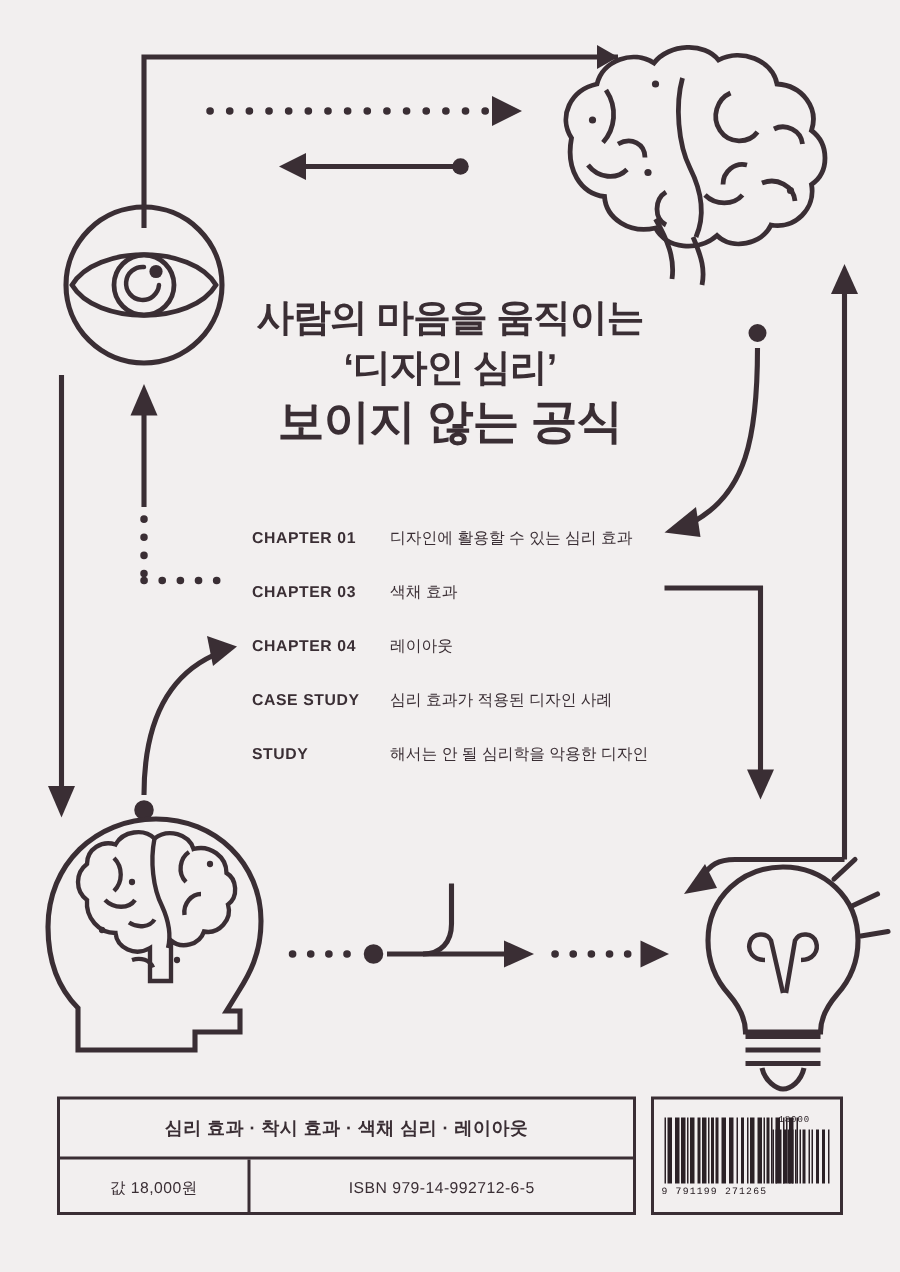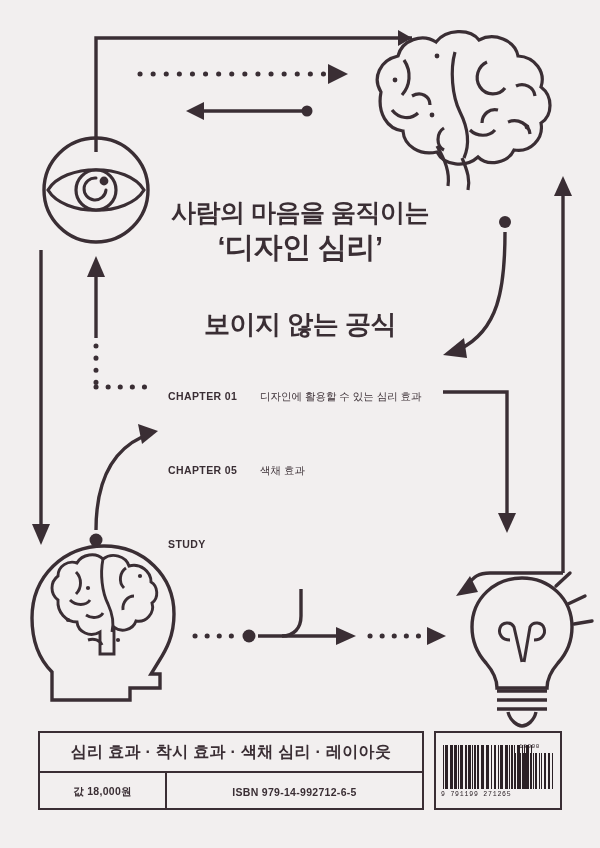--- a/index.html
+++ b/index.html
@@ -31,37 +31,36 @@
     z-index: 5;
   }
   .title-line {
     color: #3a2e34;
     font-weight: 700;
     letter-spacing: -0.5px;
     line-height: 1.30;
     white-space: nowrap;
   }
   .title-line.t1 { font-size: 25px; }
-  .title-line.t2 { font-size: 29px; }
+  .title-line.t2 { font-size: 25px; }
   .title-line.t3 { font-size: 25px; margin-top: 11px; }
-  .title-line.t4 { font-size: 26px; margin-top: 42px; }
+  .title-line.t4 { font-size: 31px; }
 
   
   .toc {
     position: absolute;
     left: 168px;
     top: 352px;
     width: 320px;
     z-index: 5;
   }
   .toc-row {
     display: flex;
     align-items: baseline;
     height: 36px;
-    margin-top: 38px;
   }
   .toc-key {
     width: 92px;
     flex: 0 0 92px;
     font-size: 10.5px;
     font-weight: 700;
     letter-spacing: 0.4px;
     color: #3a2e34;
     white-space: nowrap;
   }
@@ -84,21 +83,21 @@
     z-index: 6;
   }
   .infobox-top {
     height: 38px;
     border-bottom: 2px solid #3a2e34;
     display: flex;
     align-items: center;
     justify-content: center;
   }
   .keywords {
-    font-size: 16px;
+    font-size: 12px;
     font-weight: 700;
     color: #3a2e34;
     letter-spacing: 0.3px;
     white-space: nowrap;
   }
   .infobox-bottom {
     height: 37px;
     display: flex;
     align-items: stretch;
   }
@@ -111,21 +110,21 @@
     justify-content: center;
   }
   .isbn-cell {
     flex: 1 1 auto;
     display: flex;
     align-items: center;
     justify-content: center;
   }
   .price-text, .isbn-text {
     font-size: 10.5px;
-    font-weight: 700;
+    font-weight: 400;
     color: #3a2e34;
     letter-spacing: 0.3px;
     white-space: nowrap;
   }
 
   
   .barcode-box {
     position: absolute;
     left: 434px;
     top: 731px;
@@ -330,25 +329,34 @@
     <div class="title-line t2">‘디자인 심리’</div>
     <div class="title-line t4">보이지 않는 공식</div>
   </div>
 
   <div class="toc">
     <div class="toc-row">
       <div class="toc-key">CHAPTER 01</div>
       <div class="toc-val">디자인에 활용할 수 있는 심리 효과</div>
     </div>
     <div class="toc-row">
-      <div class="toc-key">CHAPTER 05</div>
+      <div class="toc-key">CHAPTER 03</div>
       <div class="toc-val">색채 효과</div>
+    </div>
+    <div class="toc-row">
+      <div class="toc-key">CHAPTER 04</div>
+      <div class="toc-val">레이아웃</div>
+    </div>
+    <div class="toc-row">
+      <div class="toc-key">CASE STUDY</div>
+      <div class="toc-val">심리 효과가 적용된 디자인 사례</div>
     </div>
     <div class="toc-row">
       <div class="toc-key">STUDY</div>
+      <div class="toc-val">해서는 안 될 심리학을 악용한 디자인</div>
     </div>
   </div>
 
   <div class="infobox">
     <div class="infobox-top">
       <div class="keywords">심리 효과  ·  착시 효과  ·  색채 심리  ·  레이아웃</div>
     </div>
     <div class="infobox-bottom">
       <div class="price-cell">
         <div class="price-text">값 18,000원</div>

